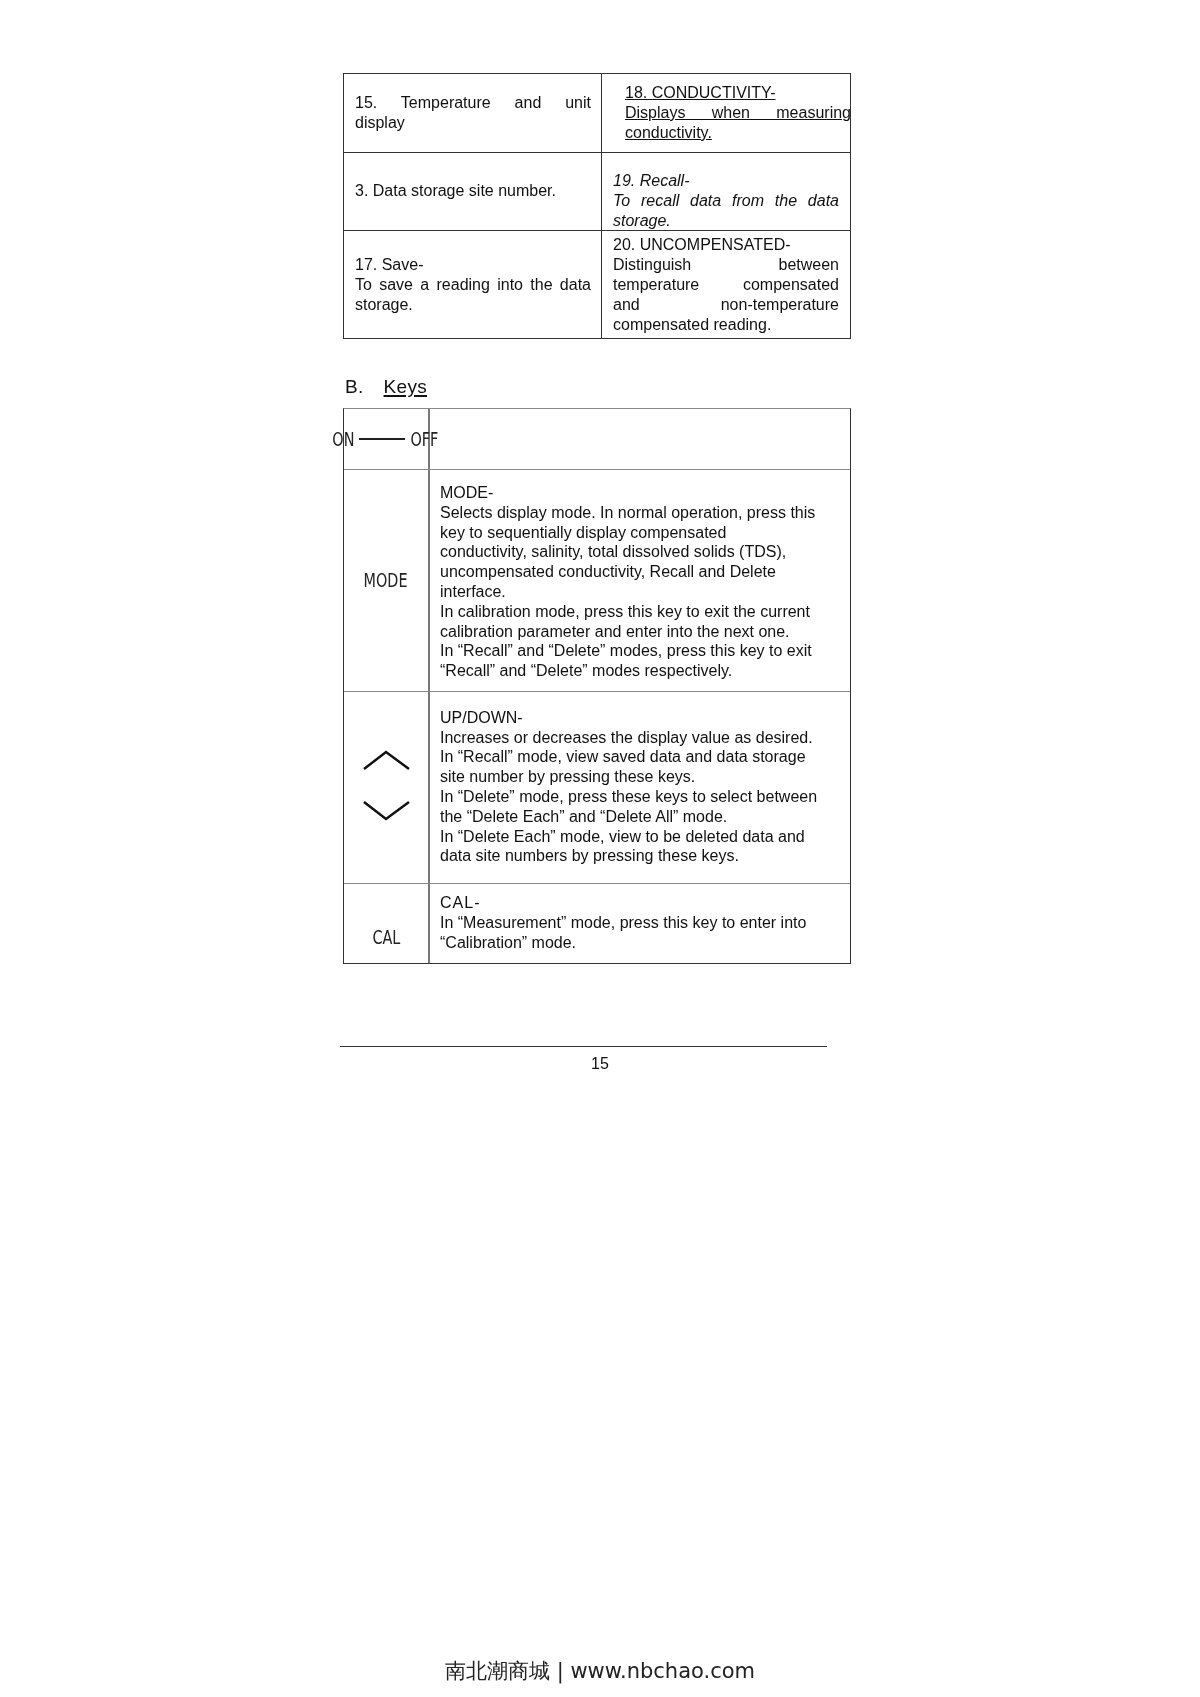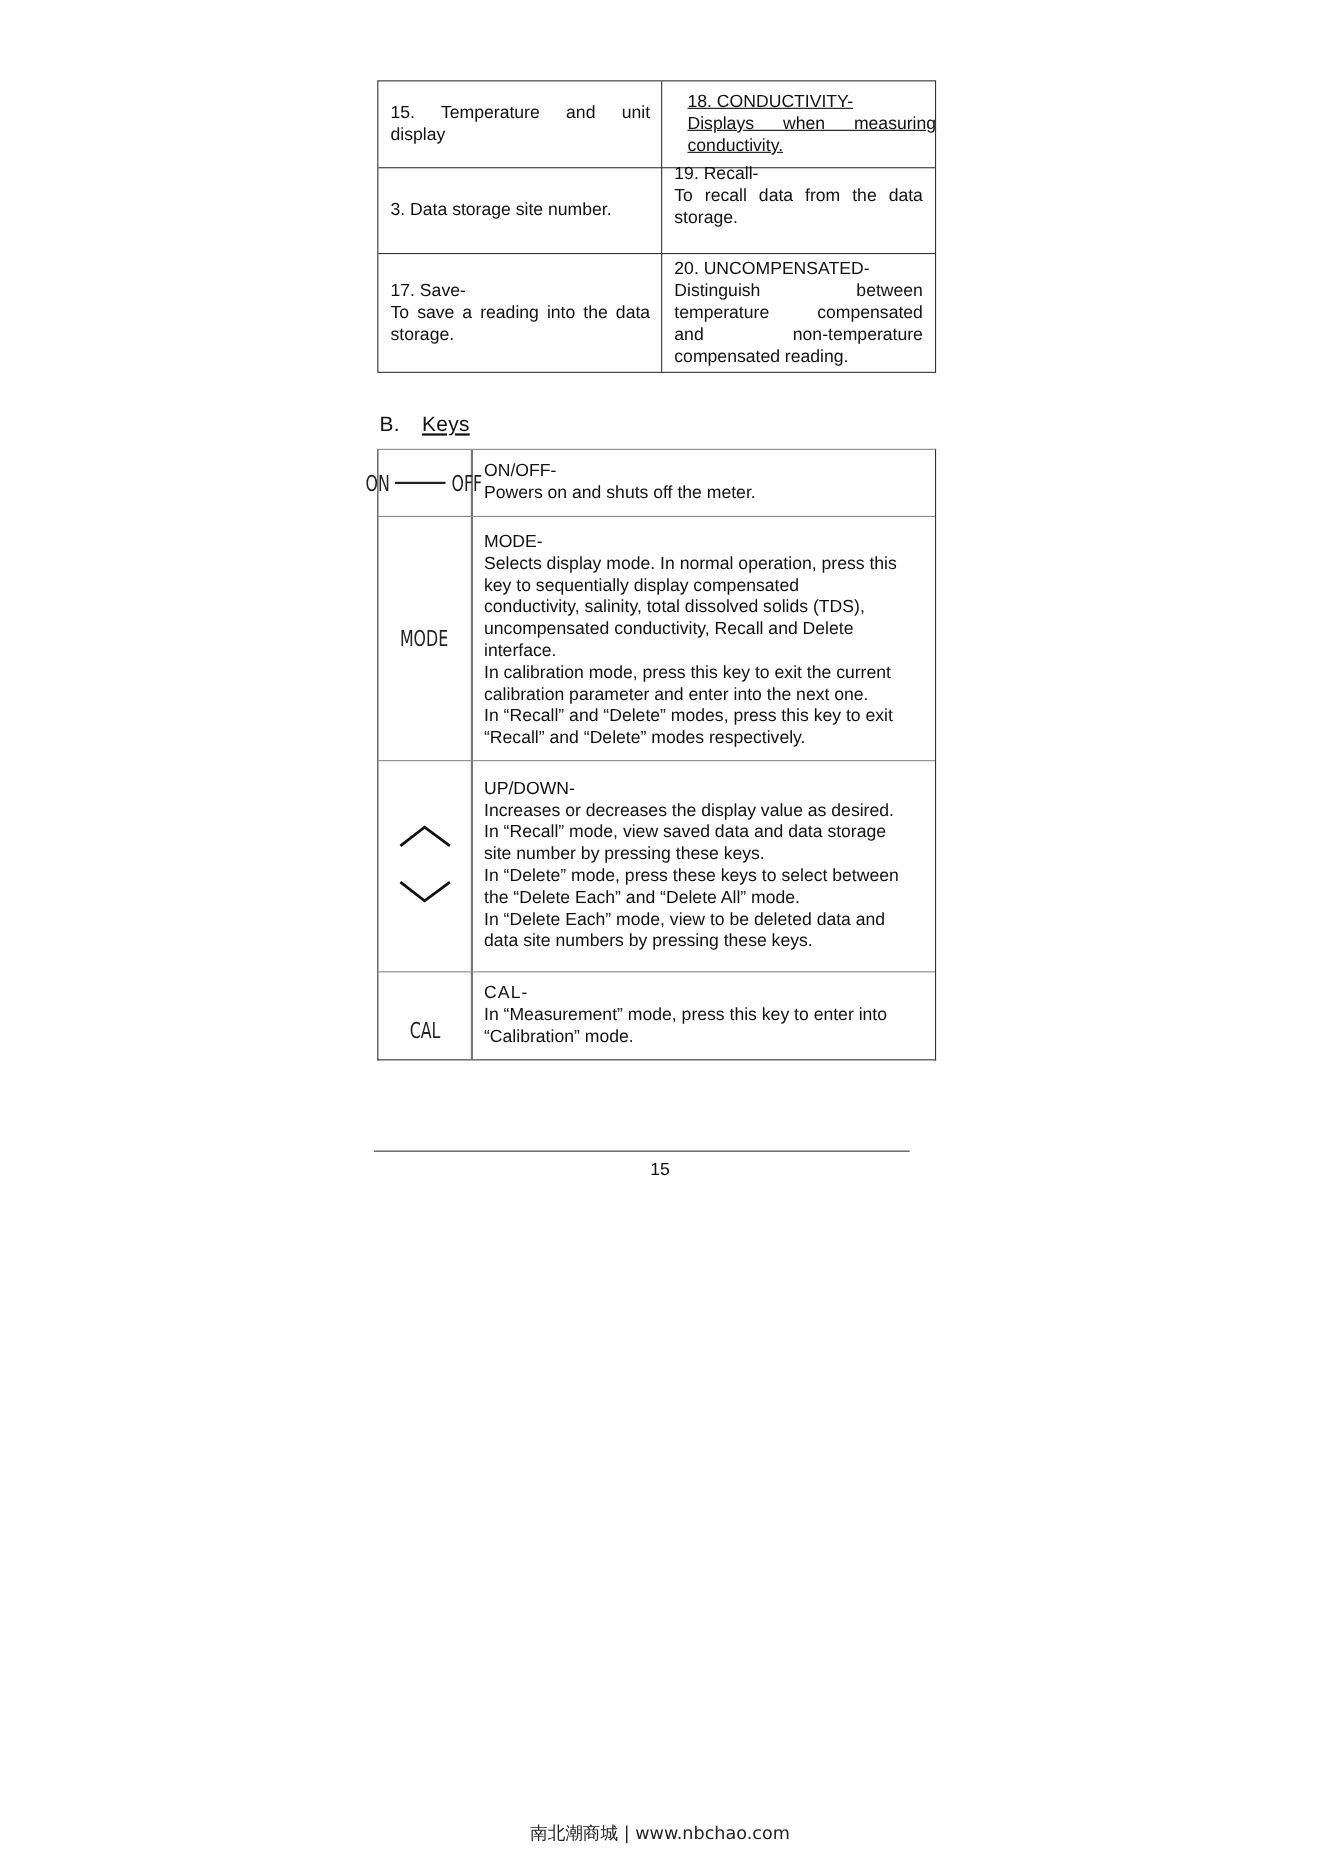--- a/index.html
+++ b/index.html
@@ -54,21 +54,21 @@
     position: absolute; left: 96px; right: 11px;
     display: flex; flex-direction: column; justify-content: center;
     font-size: 16px; line-height: 19.8px;
   }
 
   
   .footer-rule { position: absolute; left: 340px; top: 1046px; width: 487px; border-top: 1.5px solid #333; }
   .page-number { position: absolute; left: 0; width: 1200px; top: 1055px; text-align: center; font-size: 16px; padding-left: -6px; }
   .watermark {
     position: absolute; left: 0; width: 1200px; top: 1657px; text-align: center;
-    font-family: "DejaVu Sans", sans-serif; font-size: 16px; color: #222;
+    font-family: "DejaVu Sans", sans-serif; font-size: 21px; color: #222;
   }
 </style>
 </head>
 <body>
 
 <div class="feat-table">
   <div class="vdiv"></div>
   <div class="hdiv" style="top:78px"></div>
   <div class="hdiv" style="top:156px"></div>
 
@@ -78,21 +78,21 @@
   </div>
   <div class="cell" style="left:281px; width:226px; top:0; height:78px;text-decoration:underline;">
     <span class="t">18. CONDUCTIVITY-</span>
     <span class="t just">Displays when measuring</span>
     <span class="t">conductivity.</span>
   </div>
 
   <div class="cell" style="left:11px; width:236px; top:78px; height:78px;">
     <span class="t">3. Data storage site number.</span>
   </div>
-  <div class="cell" style="left:269px; width:226px; top:66px; height:78px;">
+  <div class="cell" style="left:269px; width:226px; top:88px; height:78px;font-style:italic;">
     <span class="t">19. Recall-</span>
     <span class="t just">To recall data from the data</span>
     <span class="t">storage.</span>
   </div>
 
   <div class="cell" style="left:11px; width:236px; top:156px; height:110px;">
     <span class="t">17. Save-</span>
     <span class="t just">To save a reading into the data</span>
     <span class="t">storage.</span>
   </div>
@@ -114,24 +114,20 @@
   <div class="hdiv" style="top:60px"></div>
   <div class="hdiv" style="top:282px"></div>
   <div class="hdiv" style="top:474px"></div>
 
   <div class="key-cell" style="top:0; height:60px;">
     <div class="onoff">
       <span class="key-label" style="line-height:18px;">ON</span>
       <div class="bar"></div>
       <span class="key-label" style="line-height:18px;">OFF</span>
     </div>
-  </div>
-  <div class="desc-cell" style="top:0; height:60px;">
-    <span>ON/OFF-</span>
-    <span>Powers on and shuts off the meter.</span>
   </div>
 
   <div class="key-cell" style="top:60px; height:222px;">
     <span class="key-label">MODE</span>
   </div>
   <div class="desc-cell" style="top:60px; height:222px; padding-top:4px; box-sizing:border-box;">
     <span>MODE-</span>
     <span class="t just">Selects display mode. In normal operation, press this</span>
     <span class="t just">key to sequentially display compensated</span>
     <span class="t just">conductivity, salinity, total dissolved solids (TDS),</span>

